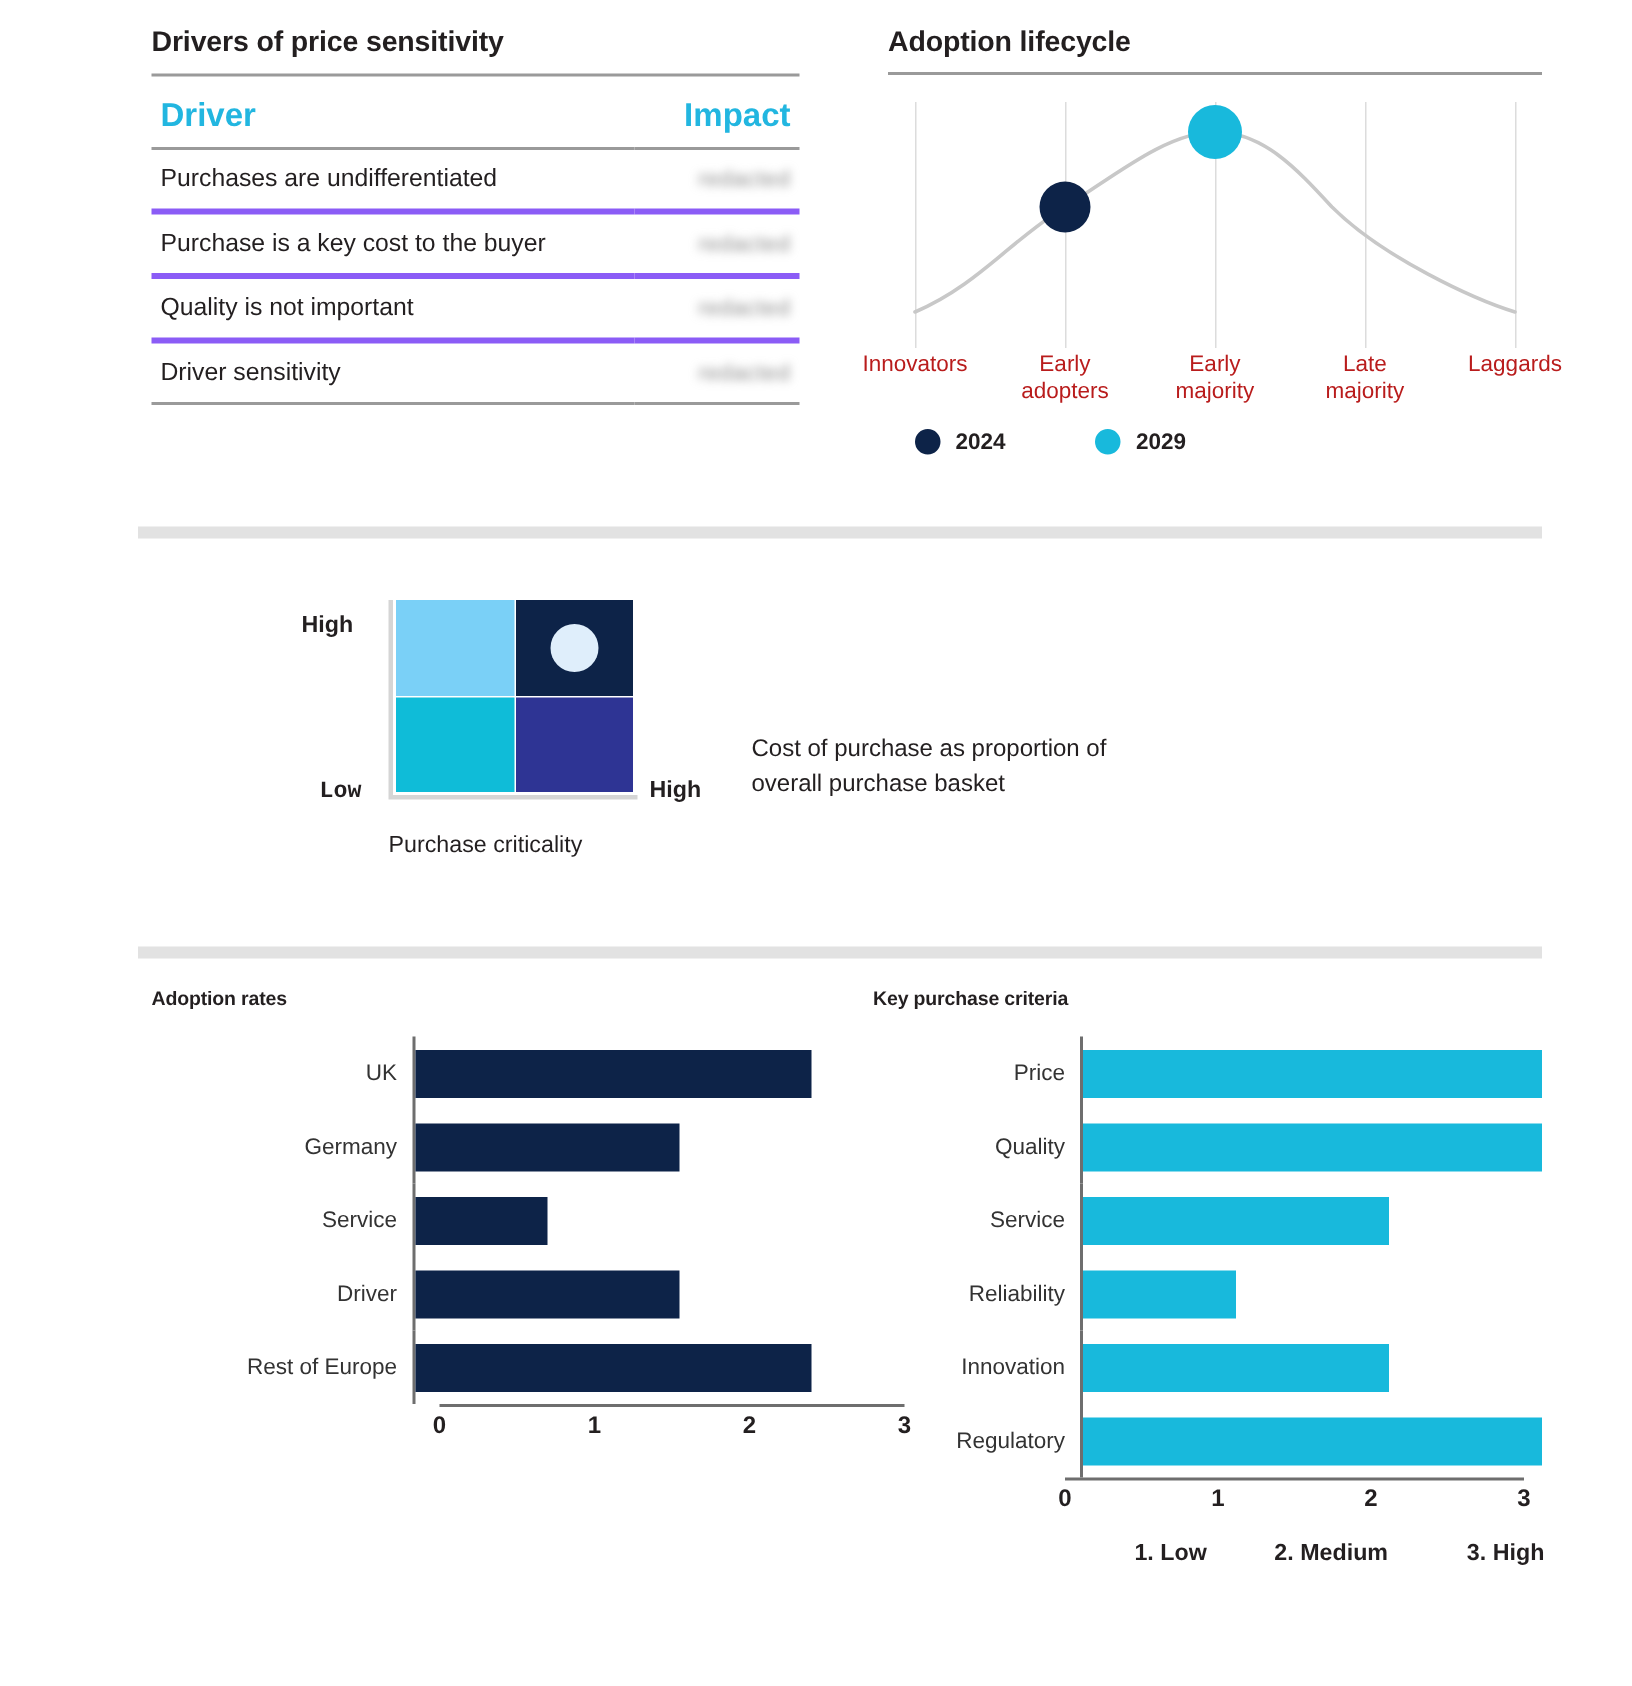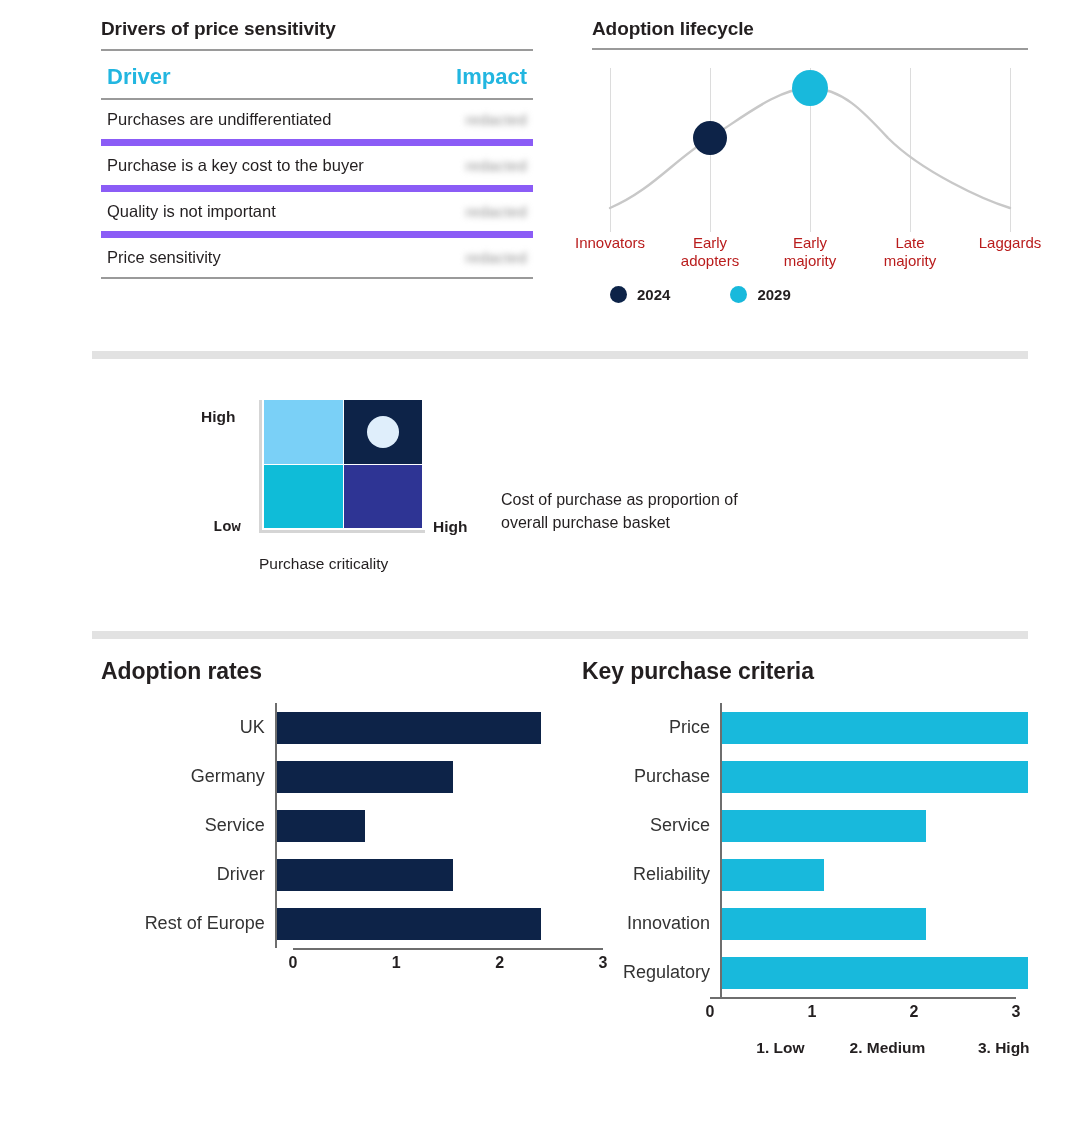--- a/index.html
+++ b/index.html
@@ -52,21 +52,21 @@
     color: #22b6e0;
     padding: 11px 0 8px 0;
     border-bottom: 2px solid #9a9a9a;
   }
   .tbl th.c-driver { text-align: left; padding-left: 6px; }
   .tbl th.c-impact { text-align: right; padding-right: 6px; }
   .tbl td {
     font-size: 16.5px;
     color: #231f20;
     padding: 10px 0 10px 0;
-    border-bottom: 7px solid #8b5cf6;
+    border-bottom: 4px solid #8b5cf6;
     vertical-align: middle;
   }
   .tbl td.c-driver { text-align: left; padding-left: 6px; white-space: nowrap; }
   .tbl td.c-impact { text-align: right; padding-right: 6px; width: 104px; }
   .tbl tr:last-child td { border-bottom: 2px solid #9a9a9a; }
   .redacted {
     display: inline-block;
     font-size: 15px;
     color: #8d8d8d;
     background: transparent;
@@ -189,30 +189,30 @@
     left: 400px;
     top: 88px;
     font-size: 16px;
     line-height: 23px;
     color: #231f20;
     white-space: pre-line;
   }
 
   
   .bar-panel { position: absolute; }
-  .bar-panel .panel-title { font-size: 23px; }
+  .bar-panel .panel-title { font-size: 13px; }
   .bars { position: relative; margin-top: 18px; }
   .bar-row {
     display: flex;
     align-items: center;
     height: 49px;
   }
   .bar-label {
     text-align: right;
-    font-size: 18px;
+    font-size: 15px;
     color: #333333;
     padding-right: 10px;
     white-space: nowrap;
   }
   .bar-track {
     position: relative;
     height: 49px;
     display: flex;
     align-items: center;
     border-left: 2px solid #6e6e6e;
@@ -267,21 +267,21 @@
         </tr>
         <tr>
           <td class="c-driver">Purchase is a key cost to the buyer</td>
           <td class="c-impact"><span class="redacted">redacted</span></td>
         </tr>
         <tr>
           <td class="c-driver">Quality is not important</td>
           <td class="c-impact"><span class="redacted">redacted</span></td>
         </tr>
         <tr>
-          <td class="c-driver">Price sensitivity</td>
+          <td class="c-driver">Driver sensitivity</td>
           <td class="c-impact"><span class="redacted">redacted</span></td>
         </tr>
       </tbody>
     </table>
   </div>
 
   <div id="lifecycle-panel">
     <div class="panel-title">Adoption lifecycle</div>
     <div class="title-rule"></div>
 
@@ -400,21 +400,21 @@
     <div class="panel-title">Key purchase criteria</div>
 
     <div class="bars">
       <div class="bar-row">
         <div class="bar-label" style="width:128px;">Price</div>
         <div class="bar-track" style="width:306px;">
           <div class="bar-fill" style="width:100%; background:#18b9dc;"></div>
         </div>
       </div>
       <div class="bar-row">
-        <div class="bar-label" style="width:128px;">Purchase</div>
+        <div class="bar-label" style="width:128px;">Quality</div>
         <div class="bar-track" style="width:306px;">
           <div class="bar-fill" style="width:100%; background:#18b9dc;"></div>
         </div>
       </div>
       <div class="bar-row">
         <div class="bar-label" style="width:128px;">Service</div>
         <div class="bar-track" style="width:306px;">
           <div class="bar-fill" style="width:66.67%; background:#18b9dc;"></div>
         </div>
       </div>

